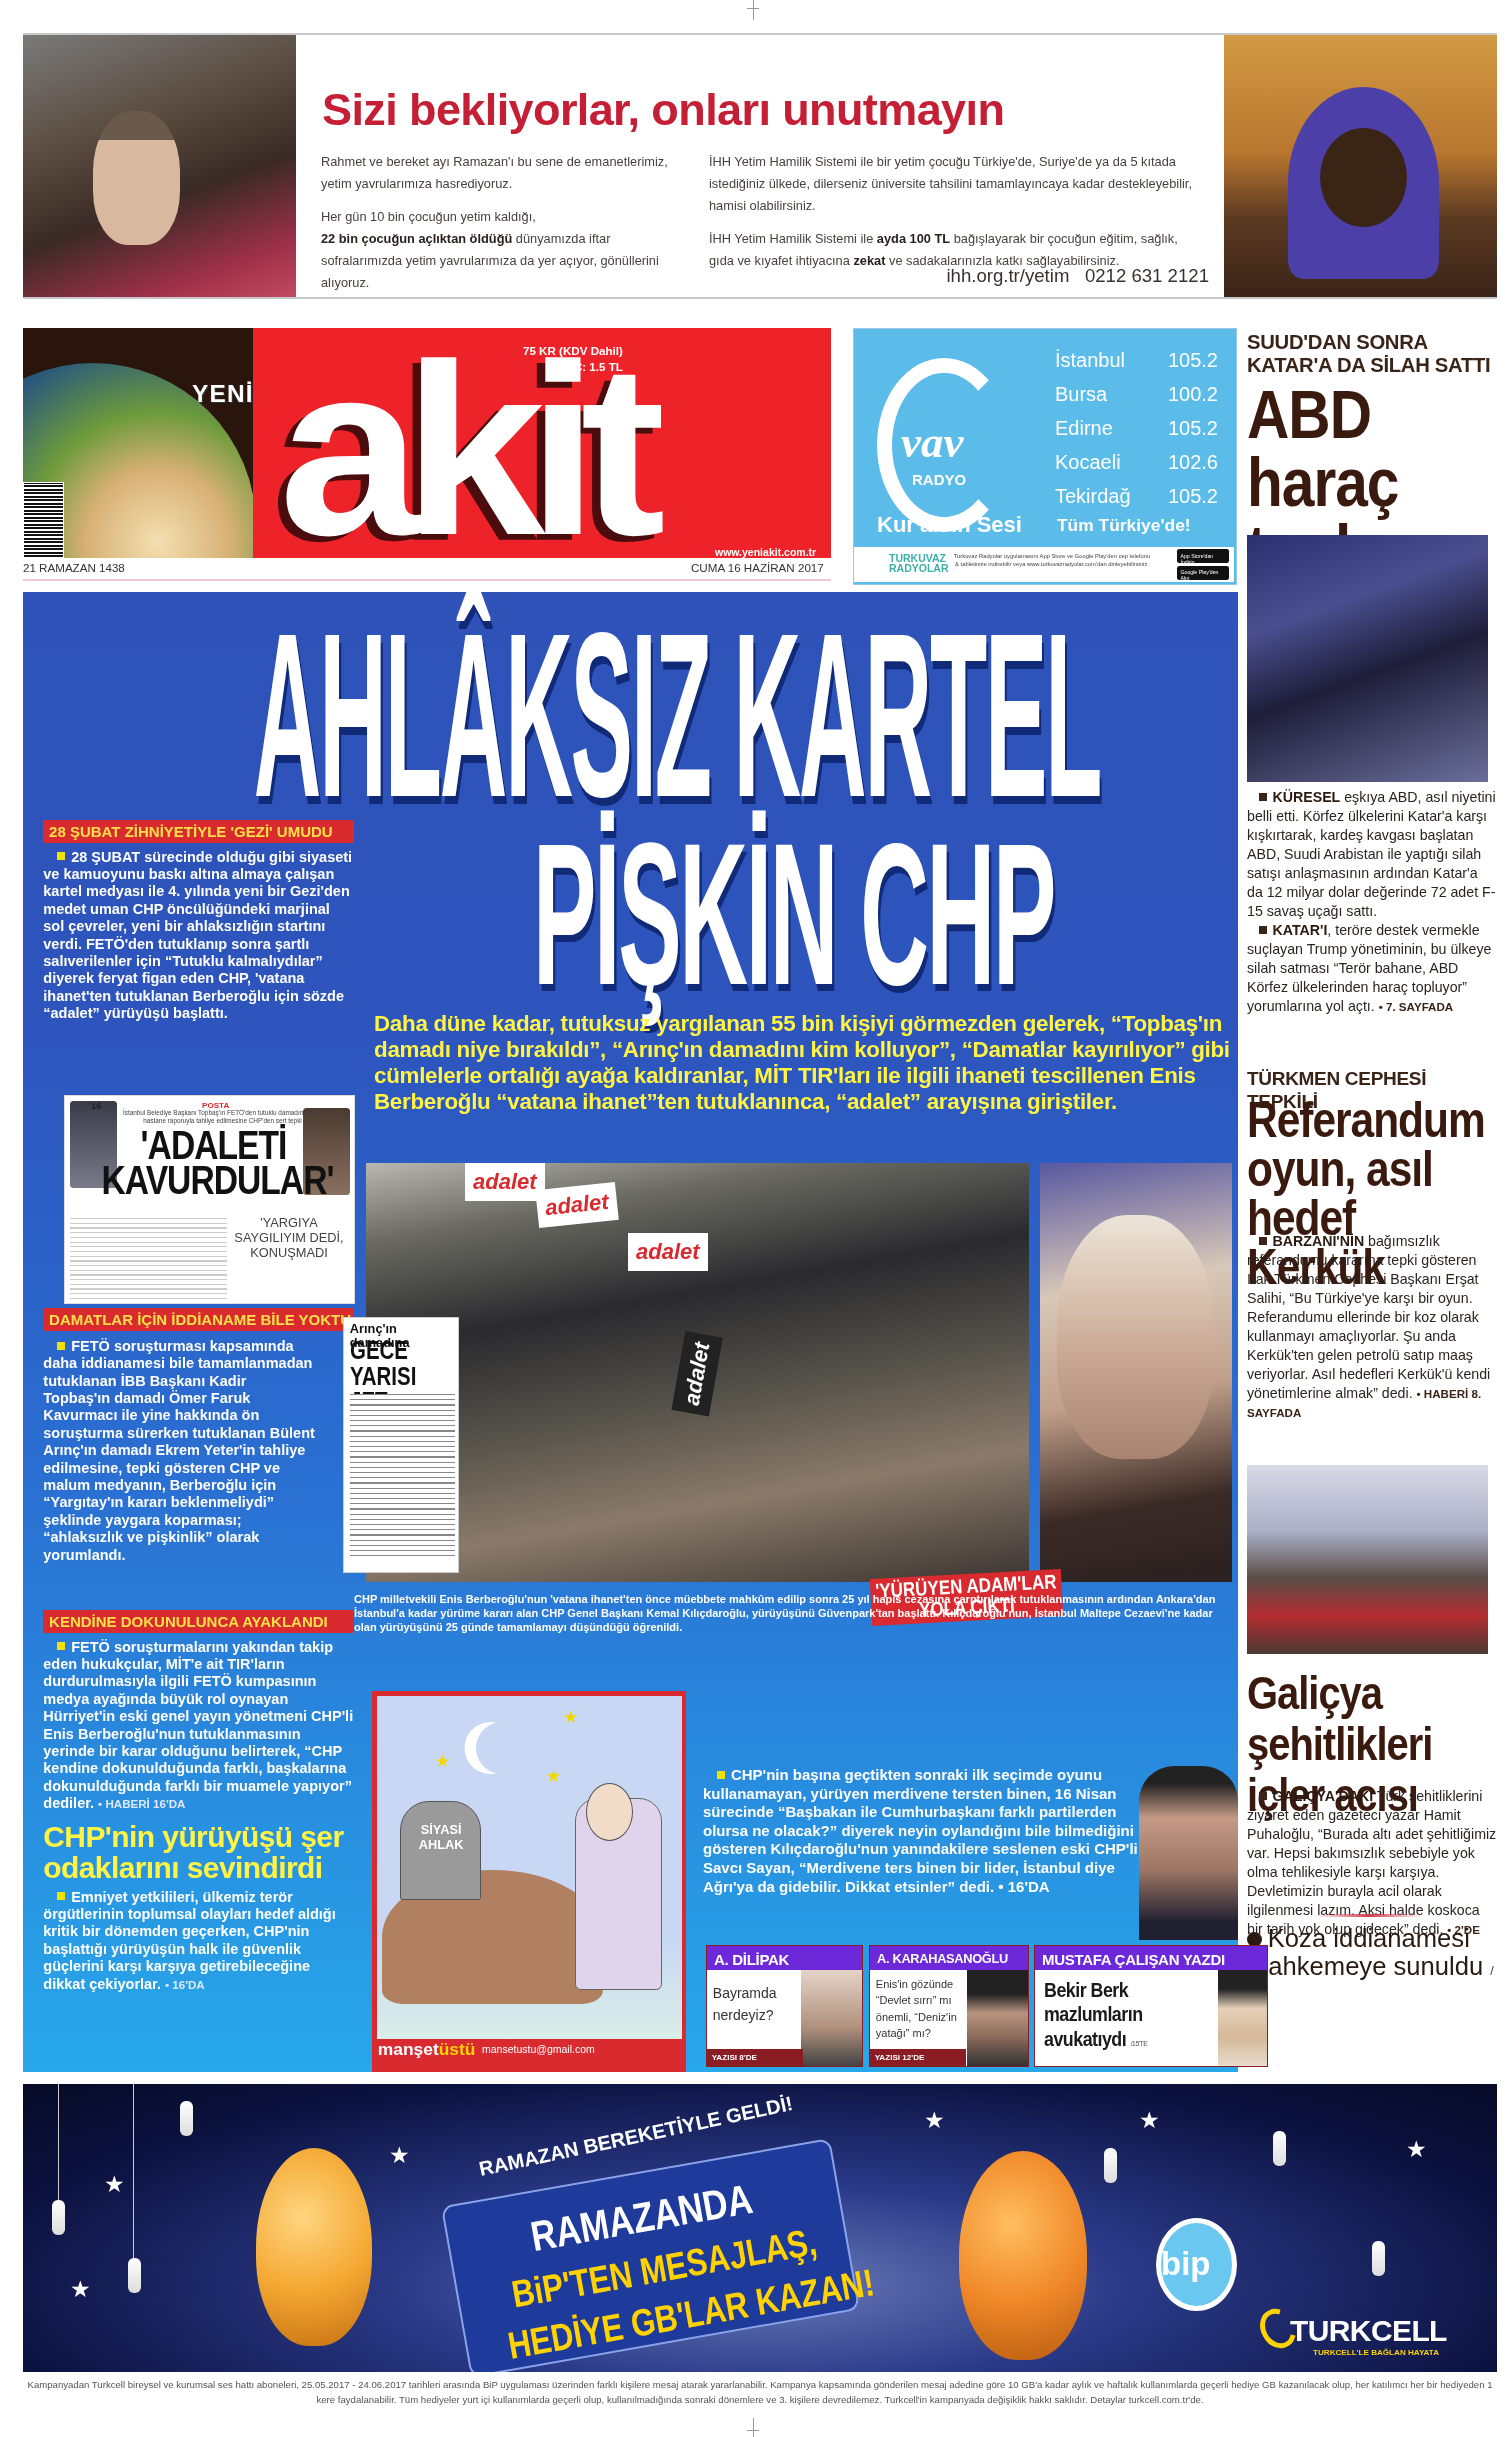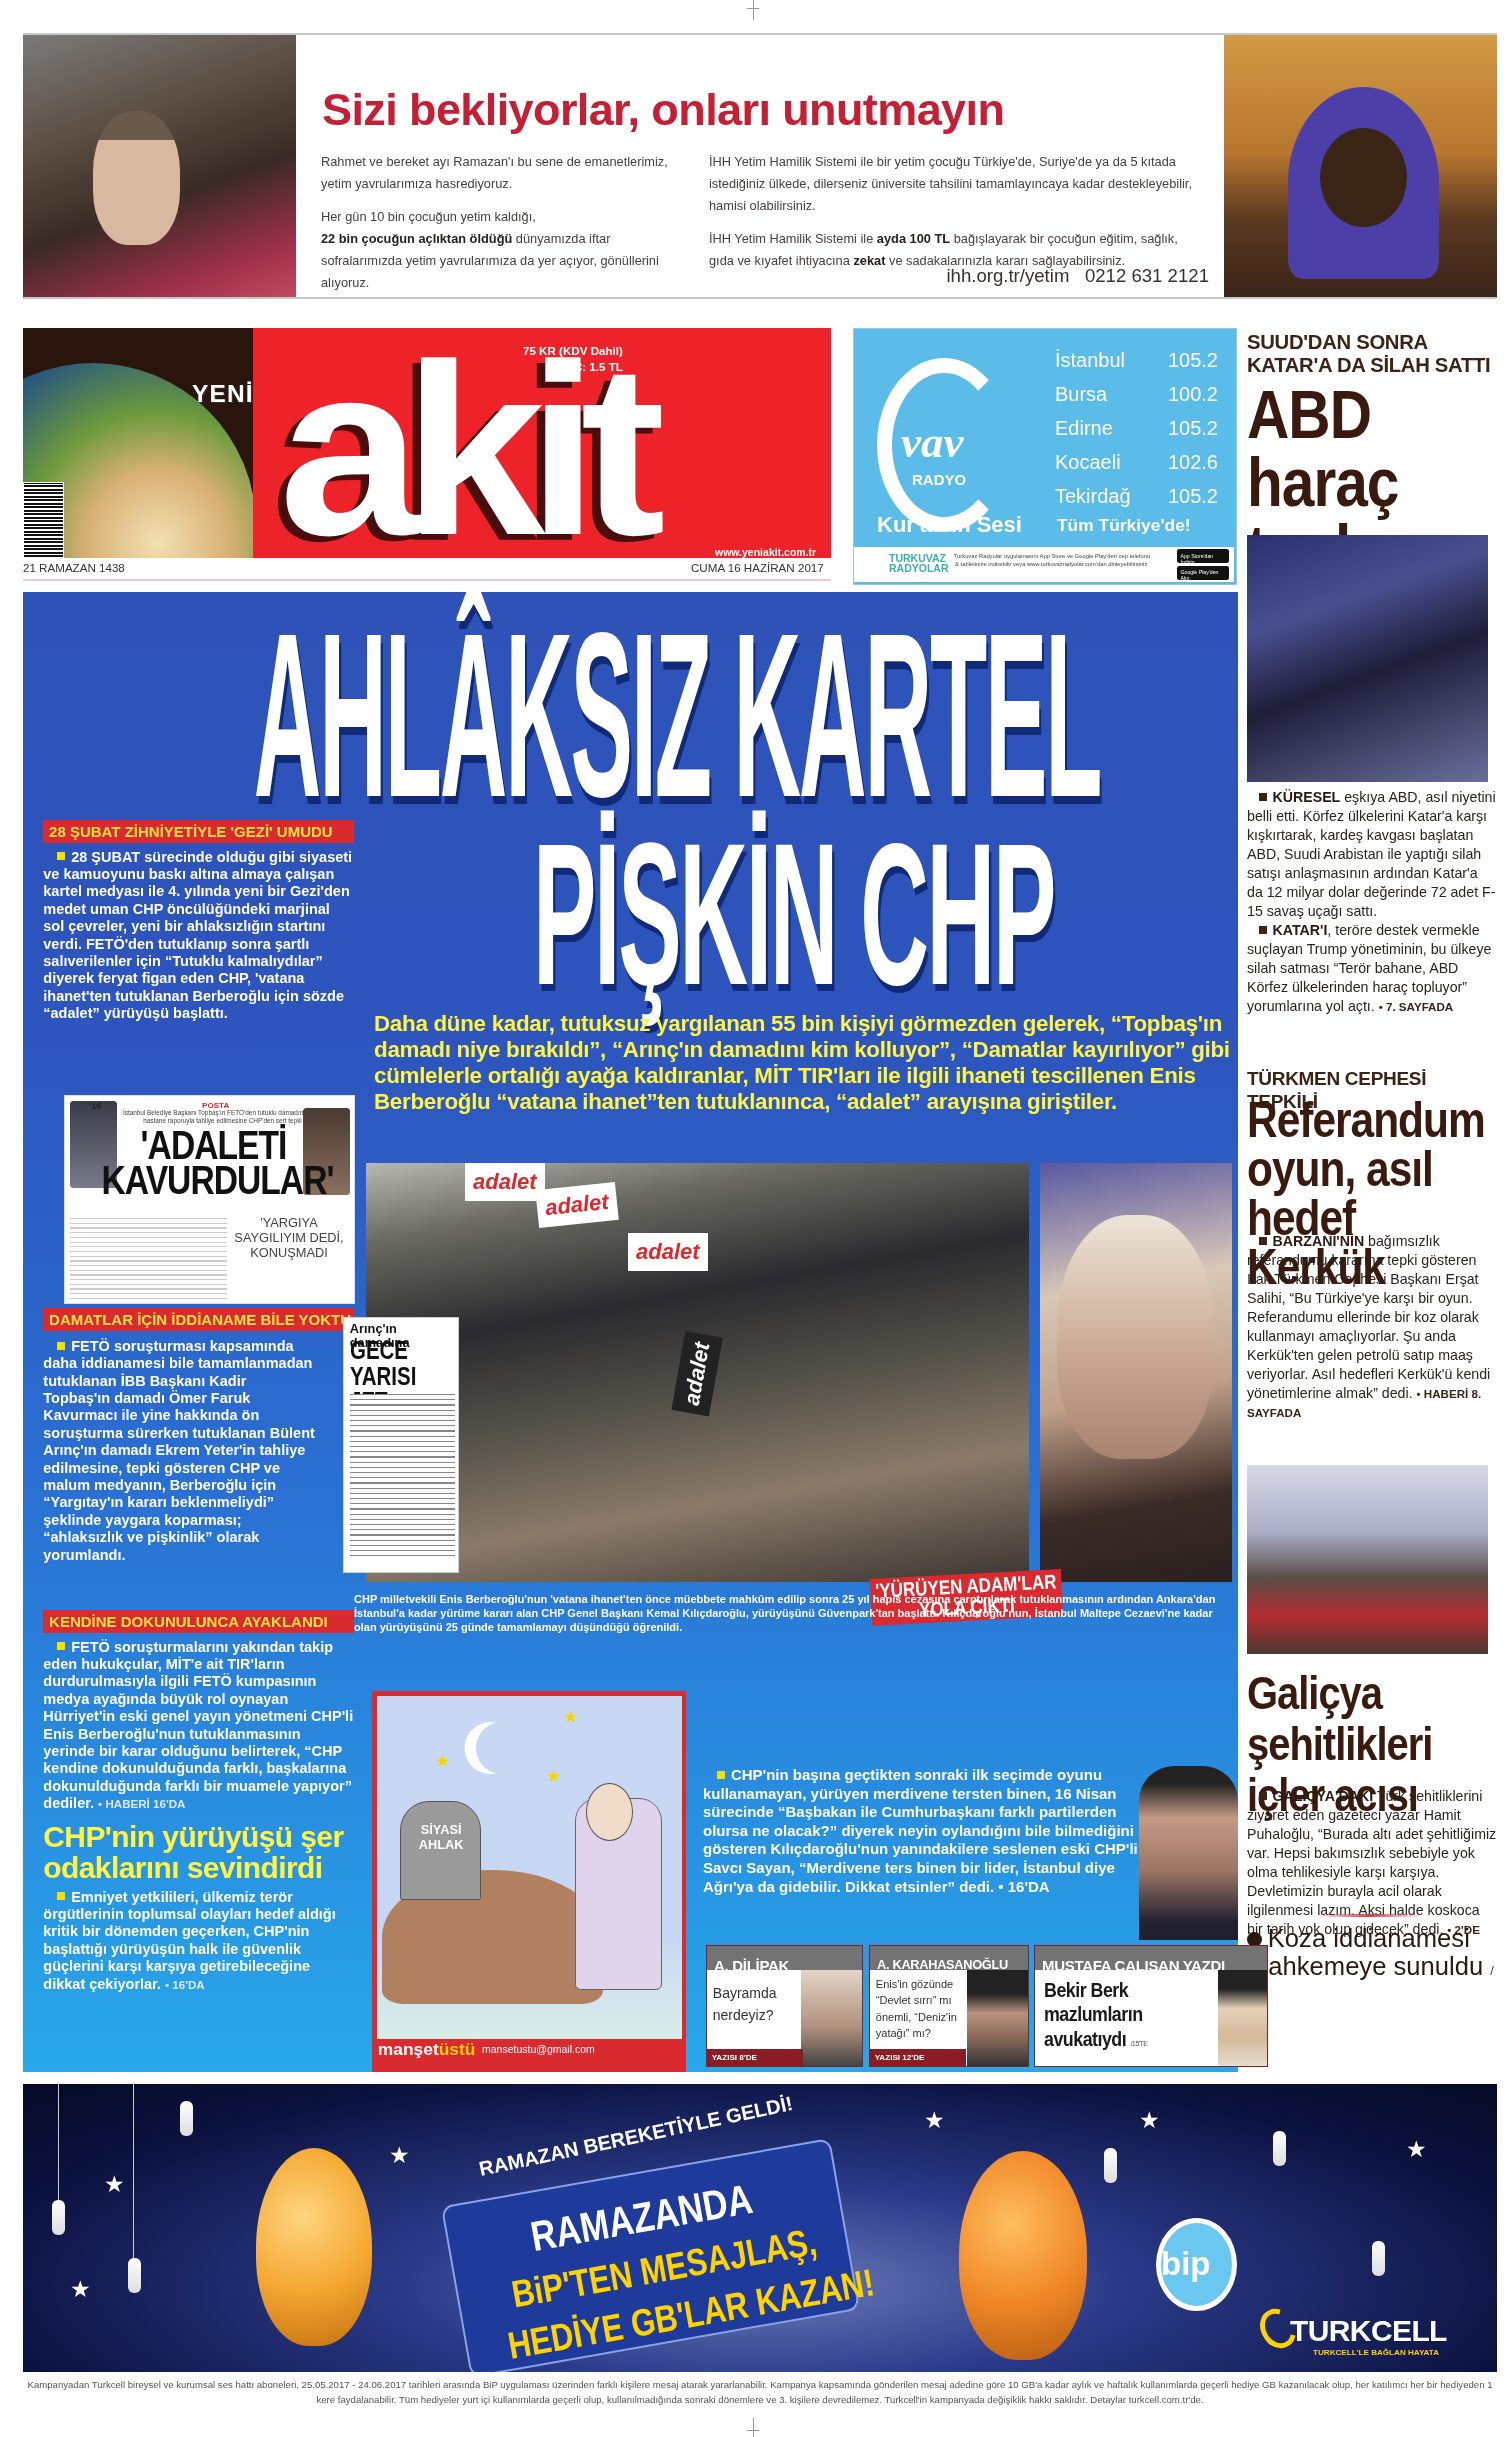--- a/index.html
+++ b/index.html
@@ -116,21 +116,21 @@
   .cartoon-brand { left: 5.8px; top: 348px; font-size: 17.4px; font-weight: 900; color: #fff; }
   .cartoon-brand span { color: #ffd200; }
   .cartoon-email { left: 110px; top: 352px; font-size: 10.5px; color: #fff; }
 
   
   .agri-head { left: 683px; top: 1099px; width: 532px; background: #7a1418; color: #fff; font-size: 40px; font-weight: bold; text-align: center; padding: 7px 0; letter-spacing: -0.6px; }
   .agri-body { left: 680px; top: 1174px; width: 436px; font-size: 15px; line-height: 18.6px; font-weight: bold; color: #fff; }
   .agri-photo { left: 1116px; top: 1174px; width: 99px; height: 174px; background: linear-gradient(#222 0 10%,#c49a86 30%,#9c7564 60%,#202030 90%); border-radius: 35px 35px 0 0; }
 
   .columnist { top: 1353px; height: 122px; background: #fff; border: 1.7px solid #8a1c24; }
-  .columnist-head { left: 0; top: 0; width: 100%; height: 24.4px; background: #737373; color: #fff; font-weight: bold; font-size: 15px; padding: 11px 7px; letter-spacing: -0.3px; }
+  .columnist-head { left: 0; top: 0; width: 100%; height: 24.4px; background: #6d28d9; color: #fff; font-weight: bold; font-size: 15px; padding: 5px 7px; letter-spacing: -0.3px; }
   .columnist-title { left: 5.8px; top: 36px; width: 87px; font-size: 14px; line-height: 22px; color: #333; }
   .columnist-foot { left: 0; bottom: 0; width: 96px; height: 17.4px; background: #8a1c24; color: #fff; font-size: 8.1px; font-weight: bold; padding: 4.1px 4.7px; }
   .columnist-photo { right: 0; top: 24.4px; width: 61px; height: 96px; background: linear-gradient(#e4d4c8,#b0907c 60%,#444); }
   .calisan-title { left: 8.7px; top: 32px; width: 134px; font-size: 21px; line-height: 24.4px; font-weight: 900; color: #1a1a1a; letter-spacing: -0.6px; transform: scaleX(0.85); transform-origin: left; }
   .calisan-ref { font-size: 8.1px; font-weight: normal; color: #555; }
 
   
   .turkcell-ad { left: 23px; top: 2084px; width: 1474px; height: 288px; background: radial-gradient(ellipse at 50% 70%, #6a7ab8 0%, #2a3a88 35%, #0c1240 75%, #060a26 100%); overflow: hidden; }
   .char { border-radius: 50% 50% 45% 45%; background: radial-gradient(circle at 40% 35%,#ffd580 0%,#f4a832 50%,#c46e10 100%); }
   .char-left { left: 233px; top: 64px; width: 116px; height: 198px; }
@@ -165,21 +165,21 @@
       <div class="abs hijab"></div>
       <div class="abs face"></div>
     </div>
   <div class="abs ihh-title">Sizi bekliyorlar, onları unutmayın</div>
   <div class="abs ihh-col ihh-col1">
     <p>Rahmet ve bereket ayı Ramazan'ı bu sene de emanetlerimiz, yetim yavrularımıza hasrediyoruz.</p>
     <p><span>Her gün 10 bin çocuğun yetim kaldığı,</span><br><b>22 bin çocuğun açlıktan öldüğü</b> <span>dünyamızda iftar sofralarımızda yetim yavrularımıza da yer açıyor, gönüllerini alıyoruz.</span></p>
   </div>
   <div class="abs ihh-col ihh-col2">
     <p>İHH Yetim Hamilik Sistemi ile bir yetim çocuğu Türkiye'de, Suriye'de ya da 5 kıtada istediğiniz ülkede, dilerseniz üniversite tahsilini tamamlayıncaya kadar destekleyebilir, hamisi olabilirsiniz.</p>
-    <p><span>İHH Yetim Hamilik Sistemi ile</span> <b>ayda 100 TL</b> <span>bağışlayarak bir çocuğun eğitim, sağlık, gıda ve kıyafet ihtiyacına</span> <b>zekat</b> <span>ve sadakalarınızla kararı sağlayabilirsiniz.</span></p>
+    <p><span>İHH Yetim Hamilik Sistemi ile</span> <b>ayda 100 TL</b> <span>bağışlayarak bir çocuğun eğitim, sağlık, gıda ve kıyafet ihtiyacına</span> <b>zekat</b> <span>ve sadakalarınızla katkı sağlayabilirsiniz.</span></p>
   </div>
   <div class="abs ihh-contact">
     <span>ihh.org.tr/yetim</span>&nbsp;&nbsp;&nbsp;<span>0212 631 2121</span>
   </div>
 </div>
 
 <div class="abs masthead">
   <div class="abs globe-panel">
     <div class="abs globe"></div>
     <div class="abs barcode"></div>

